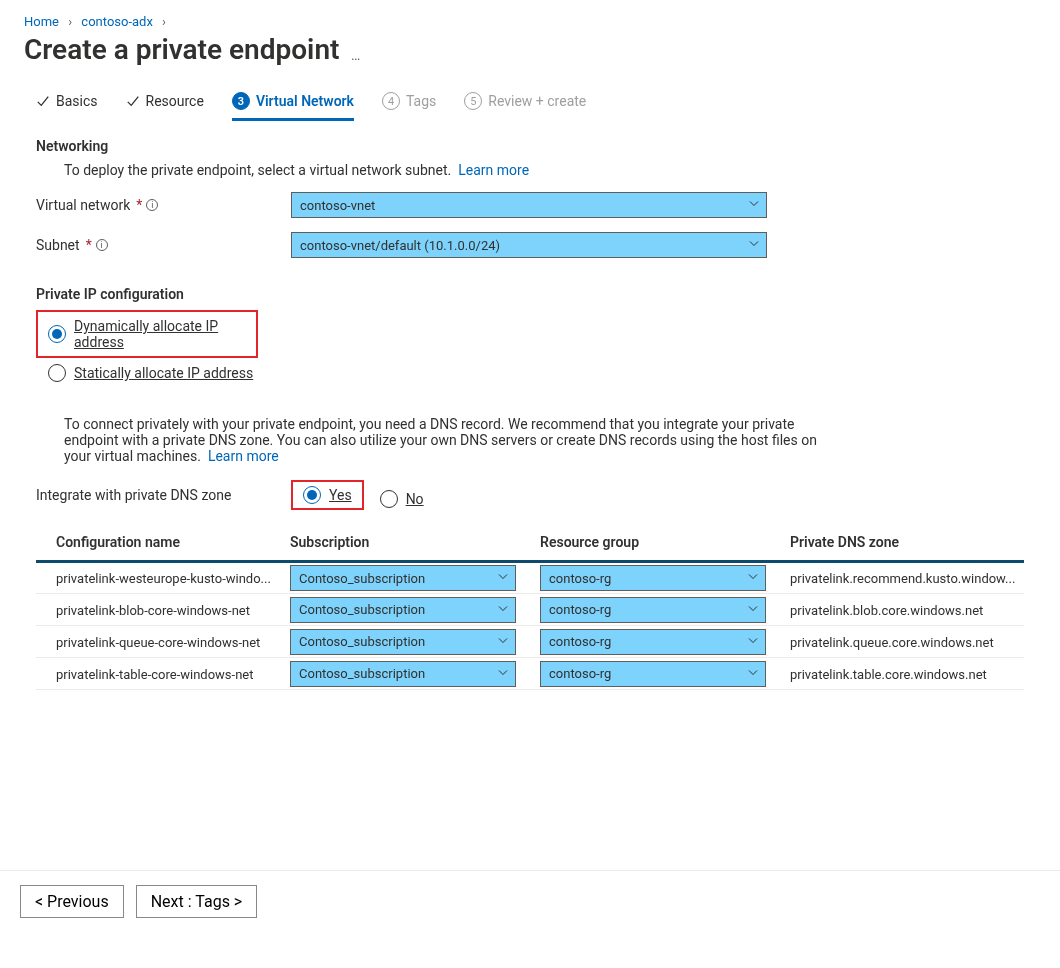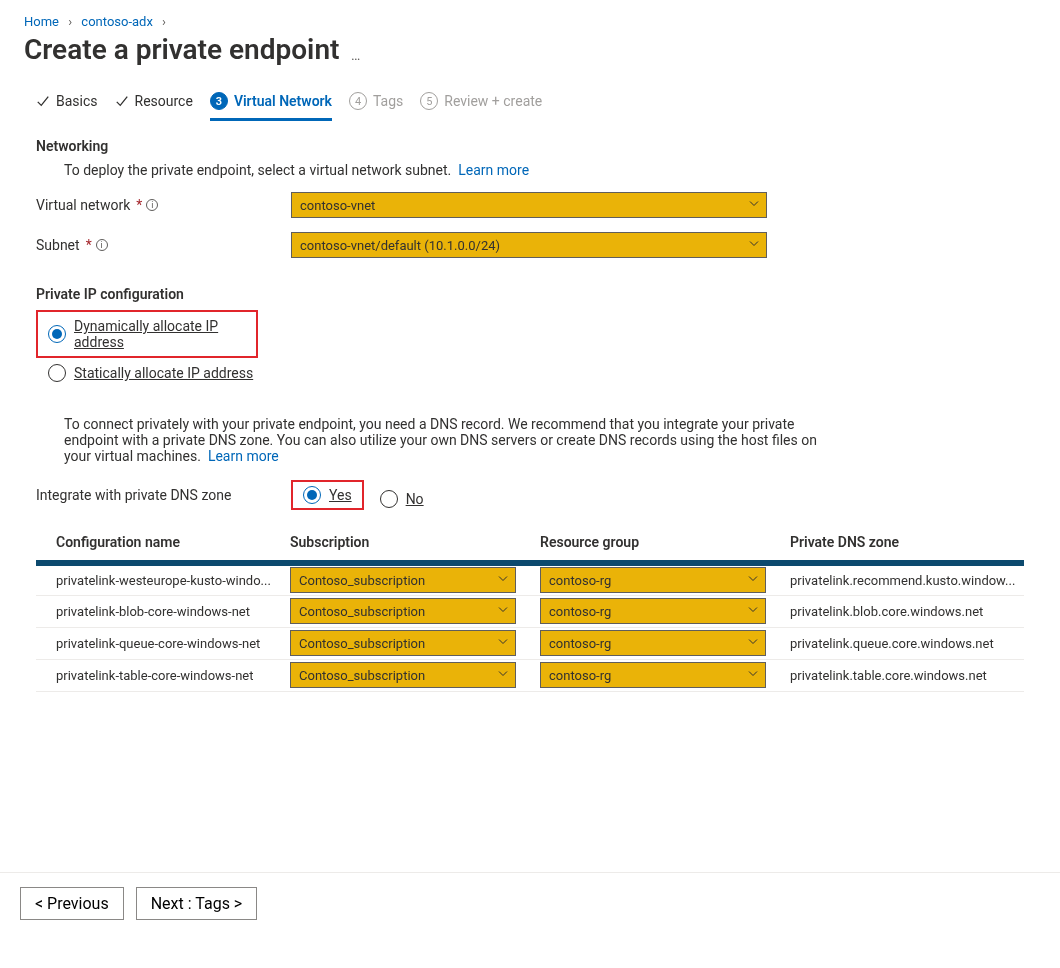--- a/index.html
+++ b/index.html
@@ -25,21 +25,21 @@
     display: inline-block;
     vertical-align: middle;
     margin-left: 8px;
     letter-spacing: 2px;
     color: #605e5c;
     cursor: pointer;
   }
   .content { padding: 0 36px 0 36px; }
   .tabs {
     display: flex;
-    gap: 17px;
+    gap: 28px;
     border-bottom: none;
     margin-bottom: 20px;
     align-items: center;
   }
   .tab {
     display: flex;
     align-items: center;
     gap: 6px;
     padding: 6px 0 8px 0;
     cursor: pointer;
@@ -91,21 +91,21 @@
     cursor: pointer;
   }
   .dropdown {
     position: relative;
     width: 476px;
     border: 1px solid #605e5c;
     height: 26px;
     display: flex;
     align-items: center;
     padding: 0 8px;
-    background: #eab308;
+    background: #7dd3fc;
     cursor: pointer;
     font-size: 13px;
   }
   .dropdown.small { width: 226px; }
   .dropdown .chev {
     position: absolute; right: 6px; top: 50%; transform: translateY(-50%);
     pointer-events: none;
   }
   .radio-row {
     display: flex; align-items: center; gap: 8px;
@@ -139,21 +139,21 @@
   table.dns-table {
     width: 100%;
     border-collapse: collapse;
     margin-top: 10px;
   }
   table.dns-table th {
     text-align: left;
     font-weight: 600;
     font-size: 14px;
     padding: 10px 8px;
-    border-bottom: 6px solid #0c4a6e;
+    border-bottom: 3px solid #0c4a6e;
   }
   table.dns-table td {
     padding: 0 8px;
     border-bottom: 1px solid #edebe9;
     font-size: 13px;
     vertical-align: middle;
     height: 32px;
   }
   .col-name { width: 246px; padding-left: 20px !important; }
   .col-sub  { width: 250px; }

